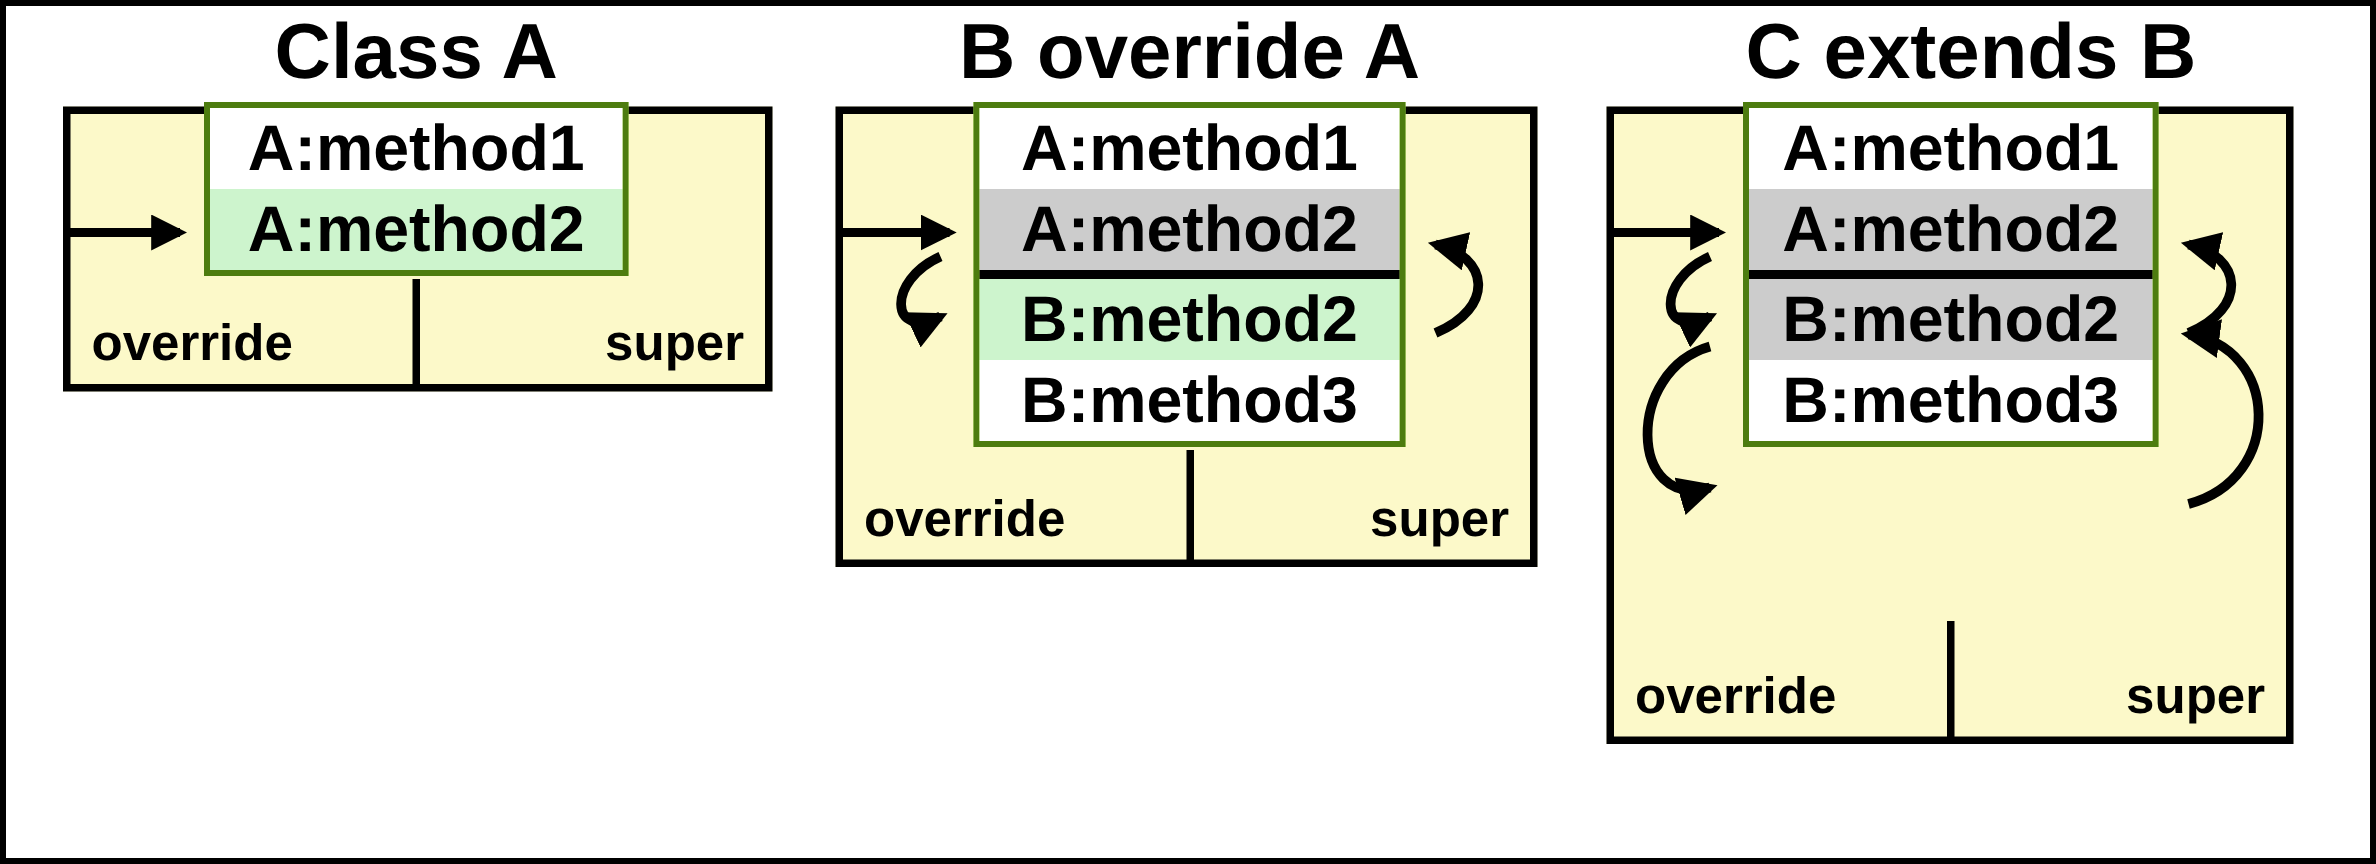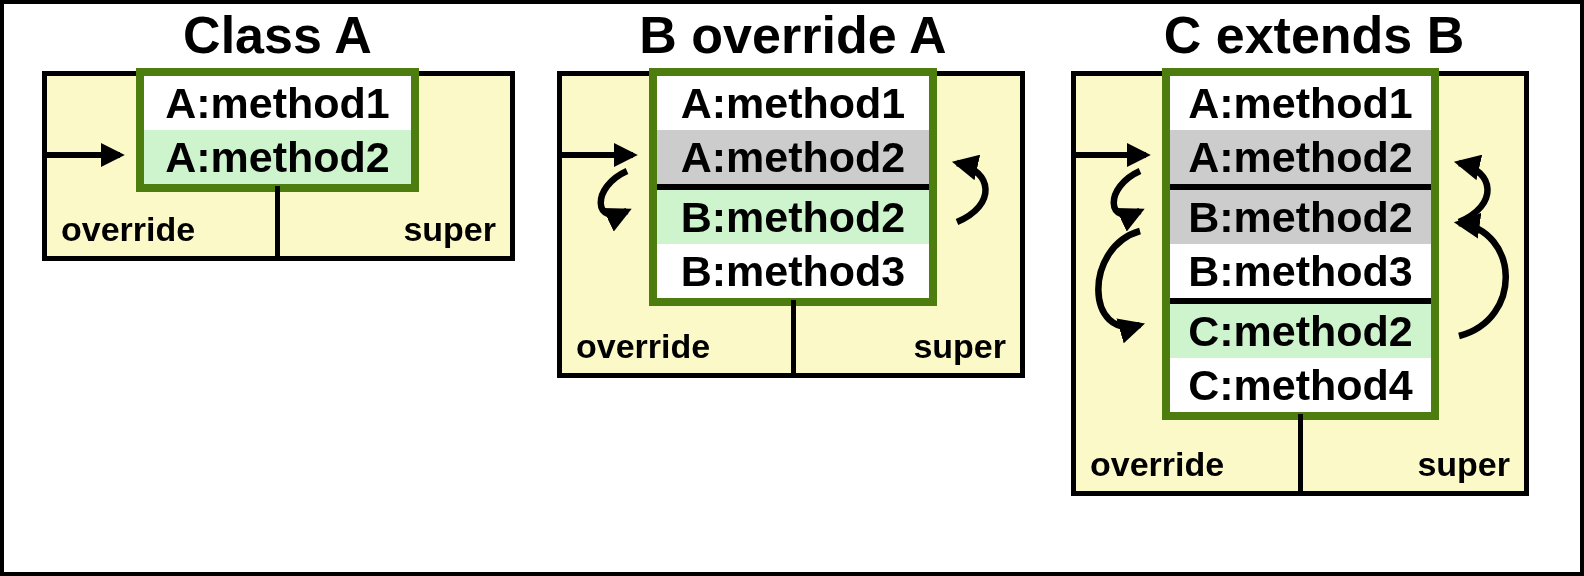--- a/index.html
+++ b/index.html
@@ -25,21 +25,21 @@
   }
   .ybox{
     position:absolute;
     box-sizing:border-box;
     background:var(--panel-bg,#fcf9c9);
     border:5px solid #000;
   }
   .mtable{
     position:absolute;
     box-sizing:border-box;
-    border:8px solid #4d7c0f;
+    border:4px solid #4d7c0f;
     background:#bef264;
   }
   .mgroup{border-bottom:6px solid #000;}
   .mgroup:last-child{border-bottom:none;}
   .mrow{
     height:54px;
     display:flex;
     align-items:center;
     justify-content:center;
     font-size:43px;
@@ -119,24 +119,20 @@
     </div>
     <div class="mtable" style="left: 1158px; top: 64px; width: 277px;">
         <div class="mgroup">
           <div class="mrow row-plain">A:method1</div>
           <div class="mrow row-overridden">A:method2</div>
         </div>
         <div class="mgroup">
           <div class="mrow row-overridden">B:method2</div>
           <div class="mrow row-plain">B:method3</div>
         </div>
-        <div class="mgroup">
-          <div class="mrow row-active">C:method2</div>
-          <div class="mrow row-plain">C:method4</div>
-        </div>
       </div>
     <div class="vdivider" style="left: 1294px; top: 410px; height: 79px;"></div>
   </div>
 
   <svg class="arrows" width="1584" height="576" viewBox="0 0 1584 576">
     <defs>
       <marker id="ah" viewBox="0 0 10 10" refX="8" refY="5" markerWidth="4" markerHeight="4" orient="auto" markerUnits="strokeWidth">
         <path d="M 0 0 L 10 5 L 0 10 z" fill="#000"></path>
       </marker>
     </defs>

